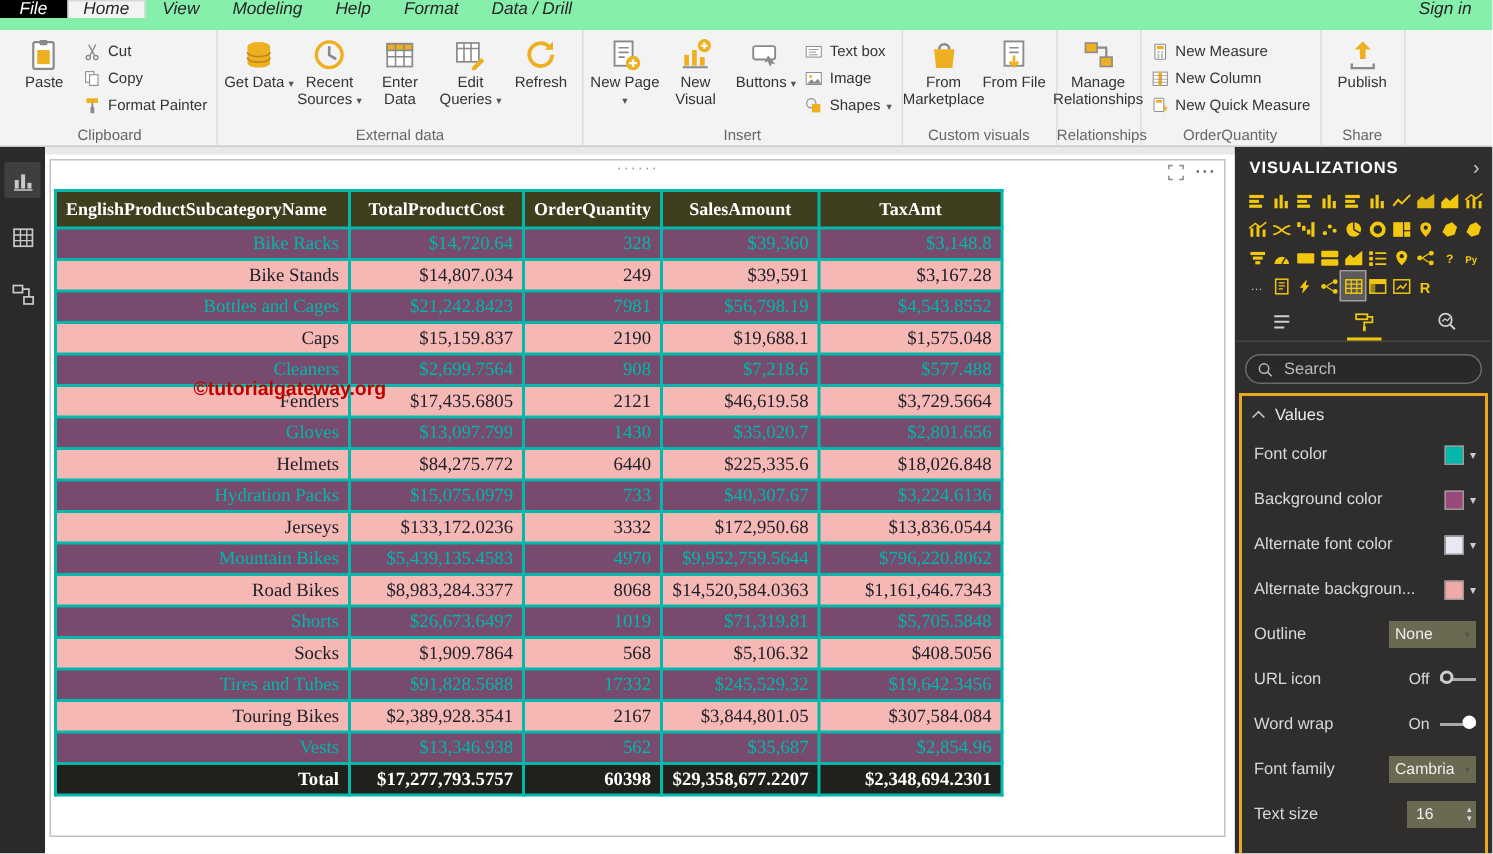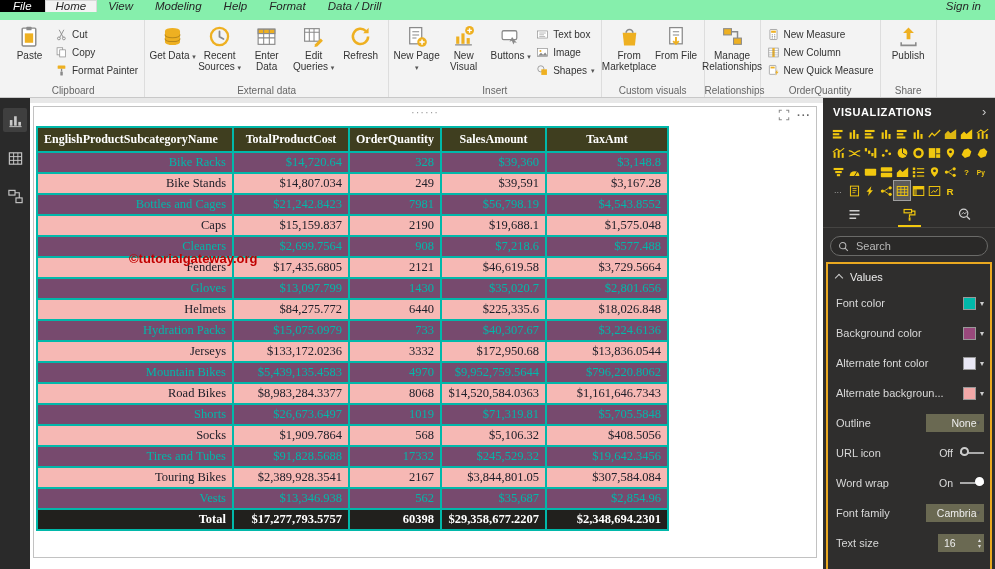--- a/index.html
+++ b/index.html
@@ -69,21 +69,21 @@
   .search-row input { background:transparent; border:none; outline:none; color:#dddddd; font-size:11px; width:100%; font-family:inherit; }
   .search-row input::placeholder { color:#b9b9b9; }
   .values-wrap { flex:1; margin:2px 3px -3px; border:2px solid var(--hl); padding:2px 6px 0 8px; overflow:hidden; }
   .section-head { display:flex; align-items:center; gap:8px; height:22px; color:#eaeaea; font-size:11px; }
   .chev-up { width:6px; height:6px; border-left:1.5px solid #cccccc; border-top:1.5px solid #cccccc; transform:rotate(45deg); margin-top:2px; }
   .ctl-row { display:flex; align-items:center; justify-content:space-between; height:30px; }
   .ctl-label { font-size:11px; color:#d8d8d8; }
   .ctl-right { display:flex; align-items:center; gap:4px; }
   .swatch { width:13px; height:13px; border:1px solid #999999; display:inline-block; }
   .dd-btn { font-size:8px; color:#cccccc; }
-  .select-ctl { width:58px; height:18px; background:#6a6952; color:#eeeeee; font-size:10.5px; display:flex; align-items:center; justify-content:flex-end; padding:0 4px; }
+  .select-ctl { width:58px; height:18px; background:#6a6952; color:#eeeeee; font-size:10.5px; display:flex; align-items:center; justify-content:space-between; padding:0 4px; }
   .tstate { font-size:10.5px; color:#dddddd; margin-right:3px;margin-left:46px; }
   .toggle { position:relative; width:24px; height:14px; display:inline-block; }
   .toggle::before { content:''; position:absolute; left:0; right:0; top:6px; height:2px; background:#aaaaaa; }
   .toggle .knob { position:absolute; top:1px; width:9px; height:9px; border-radius:50%; border:2px solid #cccccc; background:#2f2e2d; }
   .toggle.off .knob { left:0; }
   .toggle.on .knob { right:0; background:#ffffff; border-color:#ffffff; }
   .stepper { width:46px; height:18px; background:#6a6952; display:flex; align-items:center; justify-content:space-between; padding:0 3px 0 6px; font-size:10.5px; color:#eeeeee; }
   .spin { display:flex; flex-direction:column; line-height:6px; font-size:6px; color:#dddddd; text-align:center; }
 </style>
 </head>

